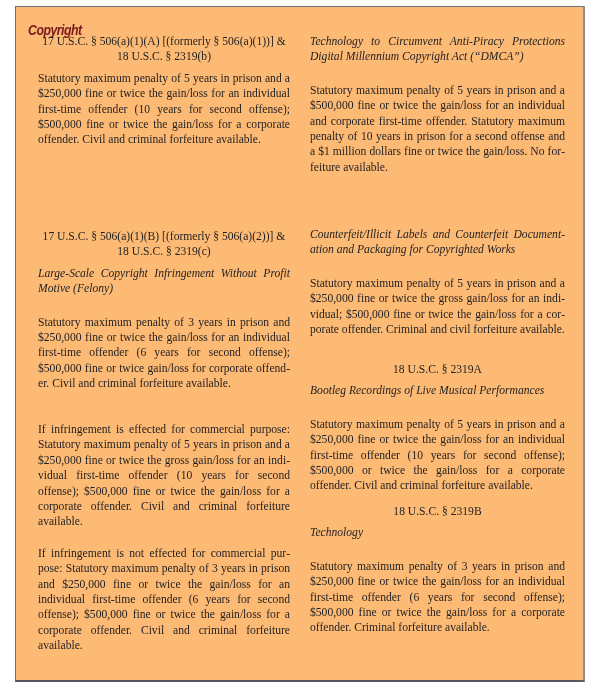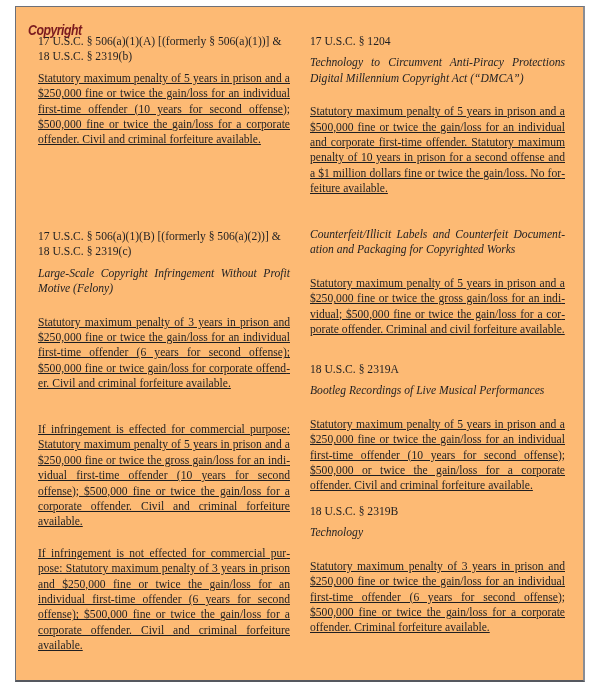--- a/index.html
+++ b/index.html
@@ -49,32 +49,31 @@
     }
     .col-left { left: 22px; }
     .col-right { left: 294px; width: 255px; }
     .entry {
       position: absolute;
       left: 0;
       width: 100%;
     }
     .code {
       margin: 0 0 6px 0;
-      text-align: left;
+      text-align: center;
     }
     .name {
       font-style: italic;
       margin: 0 0 18px 0;
       text-align: justify;
     }
     .desc {
       margin: 0 0 16px 0;
       text-align: justify;
       hyphens: manual;
-      text-decoration: underline;
     }
   </style>
 </head>
 <body>
 
 <div class="panel">
   <div class="title">Copyright</div>
 
   <div class="col col-left">
     <div class="entry" style="top:27px;">
@@ -89,21 +88,20 @@
     </div>
 
     <div class="entry" style="top:415px;">
       <div class="desc">If infringement is effected for commercial purpose: Statutory maximum penalty of 5 years in prison and a $250,000 fine or twice the gross gain/loss for an indi­vidual first-time offender (10 years for second offense); $500,000 fine or twice the gain/loss for a corporate offender. Civil and criminal forfeiture available.</div>
       <div class="desc">If infringement is not effected for commercial pur­pose: Statutory maximum penalty of 3 years in prison and $250,000 fine or twice the gain/loss for an individual first-time offender (6 years for second offense); $500,000 fine or twice the gain/loss for a corporate offender. Civil and criminal forfeiture available.</div>
     </div>
   </div>
 
   <div class="col col-right">
     <div class="entry" style="top:27px;">
-      <div class="code">17 U.S.C. § 1204</div>
       <div class="name">Technology to Circumvent Anti-Piracy Protections Digital Millennium Copyright Act (“DMCA”)</div>
       <div class="desc">Statutory maximum penalty of 5 years in prison and a $500,000 fine or twice the gain/loss for an individual and corporate first-time offender. Statutory maximum penalty of 10 years in prison for a second offense and a $1 million dollars fine or twice the gain/loss. No for­feiture available.</div>
     </div>
 
     <div class="entry" style="top:220px;">
       <div class="name">Counterfeit/Illicit Labels and Counterfeit Document­ation and Packaging for Copyrighted Works</div>
       <div class="desc">Statutory maximum penalty of 5 years in prison and a $250,000 fine or twice the gross gain/loss for an indi­vidual; $500,000 fine or twice the gain/loss for a cor­porate offender. Criminal and civil forfeiture available.</div>
     </div>
 
     <div class="entry" style="top:355px;">

